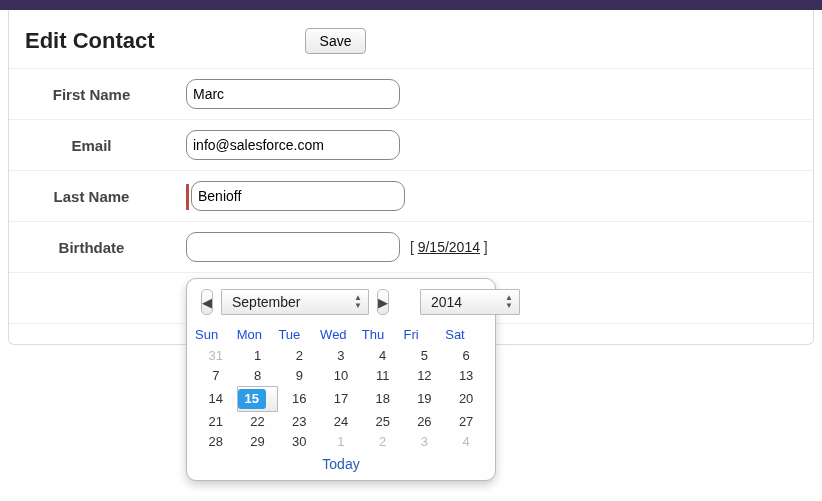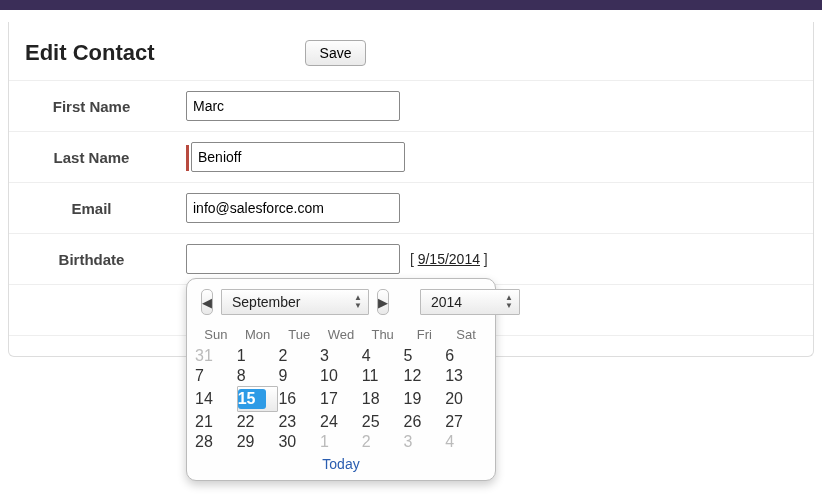--- a/index.html
+++ b/index.html
@@ -1,40 +1,40 @@
 <!DOCTYPE html>
 <html><head>
 <meta charset="utf-8">
 <style>
   html,body{margin:0;padding:0;font-family:Arial,Helvetica,sans-serif;font-size:14px;color:#222;background:#fff}
   .app{width:822px;height:501px;box-sizing:border-box;position:relative}
   .topbar{height:10px;background:#3b2e58}
-  .panel{border:1px solid #ddd;border-top:none;margin:12px 8px;border-radius:0 0 6px 6px;background:#fff;padding-bottom:20px}
+  .panel{border:1px solid #ddd;border-top:none;margin:0 8px;border-radius:0 0 6px 6px;background:#fff;padding-bottom:20px}
   .header{display:flex;align-items:center;gap:30px;padding:18px 16px 14px 16px;border-bottom:1px solid #eee}
   .title{font-size:22px;font-weight:bold;margin-right:120px}
   .save-btn{font-size:14px;padding:4px 14px;border:1px solid #aaa;border-radius:4px;background:linear-gradient(#fdfdfd,#eaeaea);cursor:pointer}
   .row{display:flex;align-items:center;border-bottom:1px solid #eee;height:50px}
   .row:last-of-type{border-bottom:none}
   .label{width:165px;text-align:center;padding-right:12px;font-weight:bold;color:#444;font-size:15px}
-  .field input[type="text"]{height:24px;width:200px;border:1px solid #888;border-radius:2px;padding:2px 6px;font-size:14px;font-family:inherit;box-sizing:content-box}
+  .field input[type="text"]{height:24px;width:200px;border:1px solid #888;border-radius:10px;padding:2px 6px;font-size:14px;font-family:inherit;box-sizing:content-box}
   .req-bar{display:inline-block;width:3px;height:26px;background:#b84a3f;vertical-align:middle;margin-right:2px}
   .birthdate-input{height:24px;width:95px;border:2px solid #5b9dd9;border-radius:3px;padding:2px 6px;font-size:14px;font-family:inherit;box-sizing:content-box;outline:none}
   .hint{margin-left:6px;color:#333}
   .hint .link{text-decoration:underline;cursor:pointer;color:#222}
   
   .datepicker{position:absolute;left:186px;top:278px;width:310px;background:#fefefe;border:1px solid #bbb;border-radius:10px;box-shadow:0 4px 10px rgba(0,0,0,0.2);padding:10px 8px 6px 8px;box-sizing:border-box}
   .dp-head{display:flex;align-items:center;gap:8px;padding:0 6px 8px 6px}
   .nav-btn{width:26px;height:24px;border:1px solid #bbb;border-radius:5px;background:linear-gradient(#fff,#e9e9e9);display:flex;align-items:center;justify-content:center;cursor:pointer;font-size:13px;color:#444}
   .sel{height:24px;border:1px solid #bbb;border-radius:1px;background:linear-gradient(#fff,#eaeaea);display:flex;align-items:center;padding:0 18px 0 10px;position:relative;font-size:14px;cursor:pointer}
   .sel .caret{position:absolute;right:6px;top:4px;font-size:8px;line-height:8px;color:#555;display:flex;flex-direction:column}
   .month-sel{flex:0 0 auto;width:118px}
   .year-sel{flex:0 0 auto;width:70px;margin-left:23px}
   table.cal{border-collapse:collapse;width:100%;table-layout:fixed}
-  table.cal th{font-weight:normal;color:#737373;font-size:13px;padding:4px 0;text-align:center}
-  table.cal td{font-size:16px;color:#333;padding:0}
+  table.cal th{font-weight:normal;color:#1d4ed8;font-size:13px;padding:4px 0;text-align:left}
+  table.cal td{text-align:center;font-size:13px;color:#333;padding:0}
   table.cal td .cell{display:inline-block;width:28px;height:20px;line-height:20px;border-radius:3px;cursor:pointer}
   table.cal td.other .cell{color:#bbb}
   table.cal td.sel .cell{background:#2e9be6;color:#fff;font-weight:bold}
   .today-link{text-align:center;color:#2a5db0;font-size:14px;padding:4px 0 2px 0;cursor:pointer}
 </style>
 </head>
 <body>
 <div class="app">
 
 <div class="topbar"></div>
@@ -47,30 +47,30 @@
   </div>
 
   <div class="row">
     <div class="label">First Name</div>
     <div class="field">
       <input type="text" value="Marc" style="">
     </div>
   </div>
 
   <div class="row">
-    <div class="label">Last Name</div>
+    <div class="label">Email</div>
     <div class="field">
-      <span class="req-bar"></span><input type="text" value="Benioff" style="">
+      <input type="text" value="info@salesforce.com" style="">
     </div>
   </div>
 
   <div class="row">
-    <div class="label">Email</div>
+    <div class="label">Last Name</div>
     <div class="field">
-      <input type="text" value="info@salesforce.com" style="">
+      <span class="req-bar"></span><input type="text" value="Benioff" style="">
     </div>
   </div>
 
   <div class="row">
     <div class="label">Birthdate</div>
     <div class="field">
       <input type="text" class="birthdate-input" value="" style="">
       <span class="hint">
         <span>[ </span><span class="link">9/15/2014</span><span> ]</span>
       </span>

